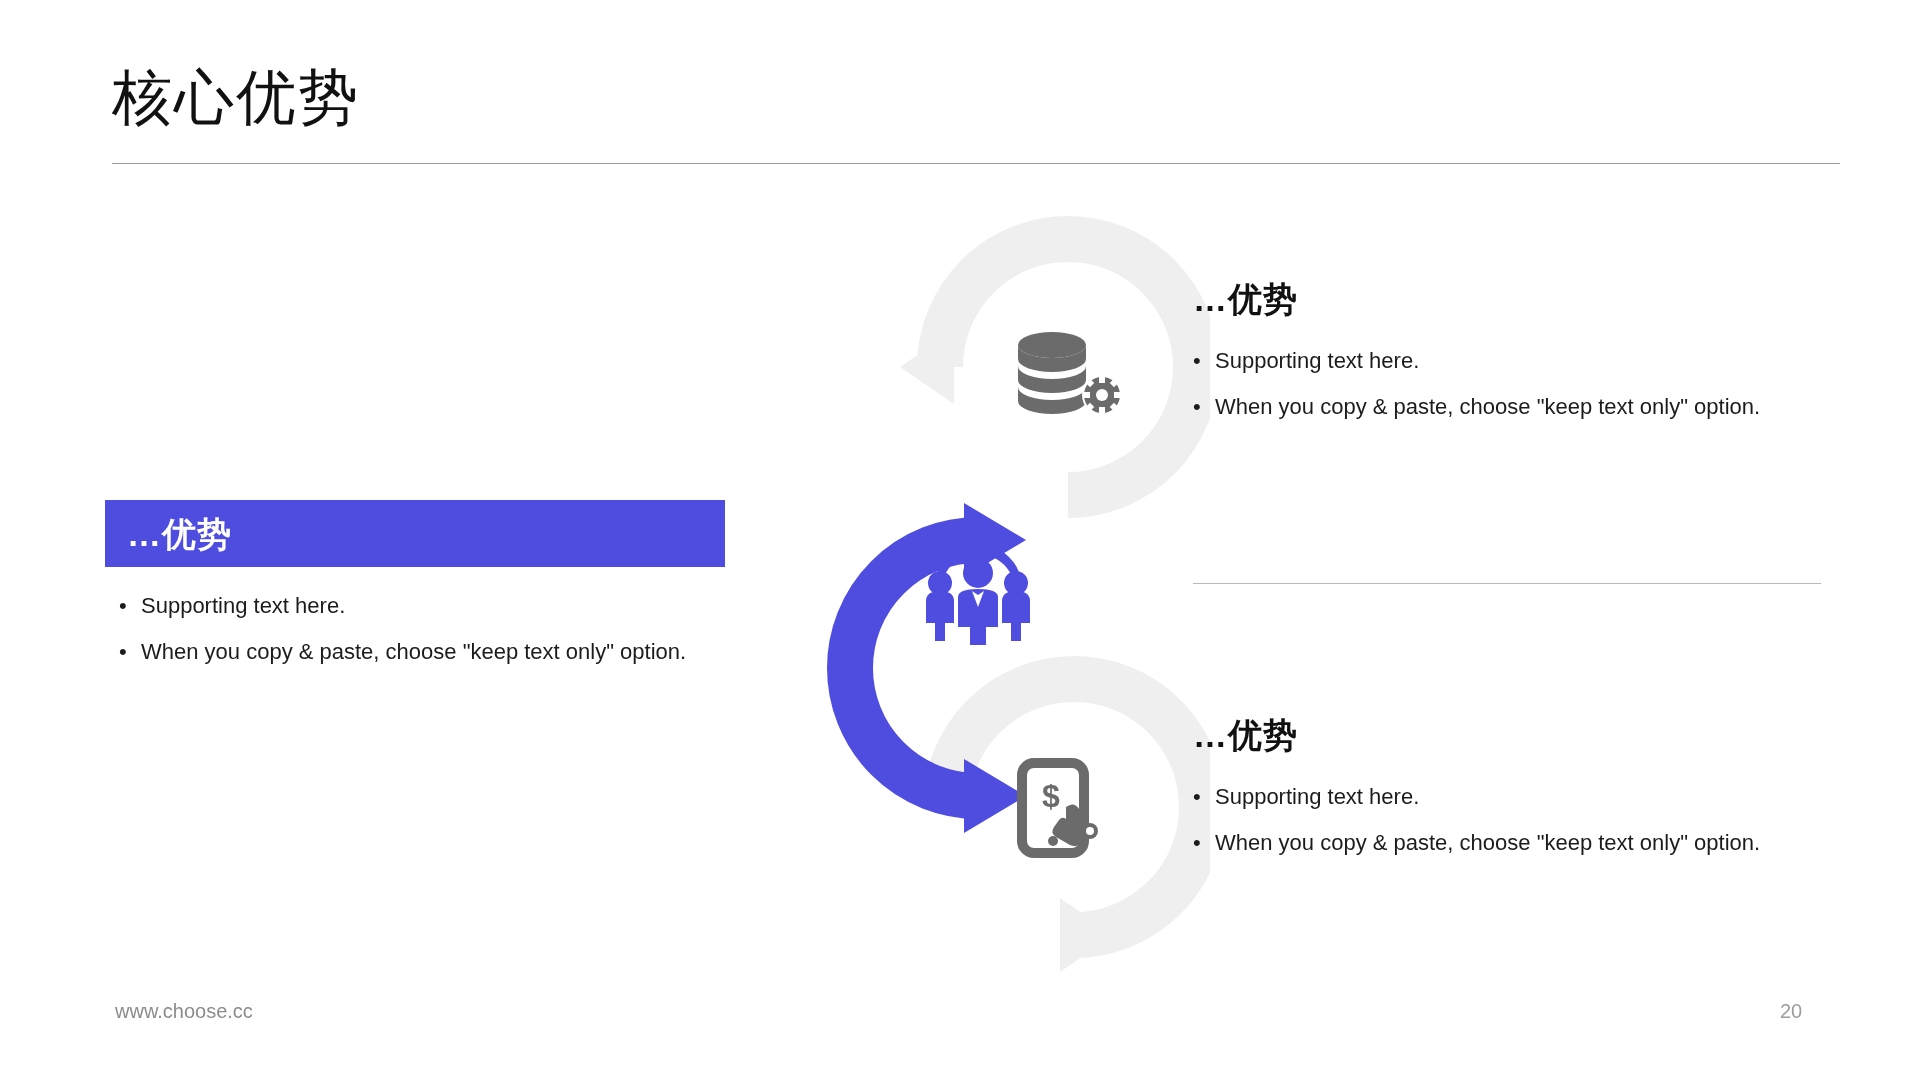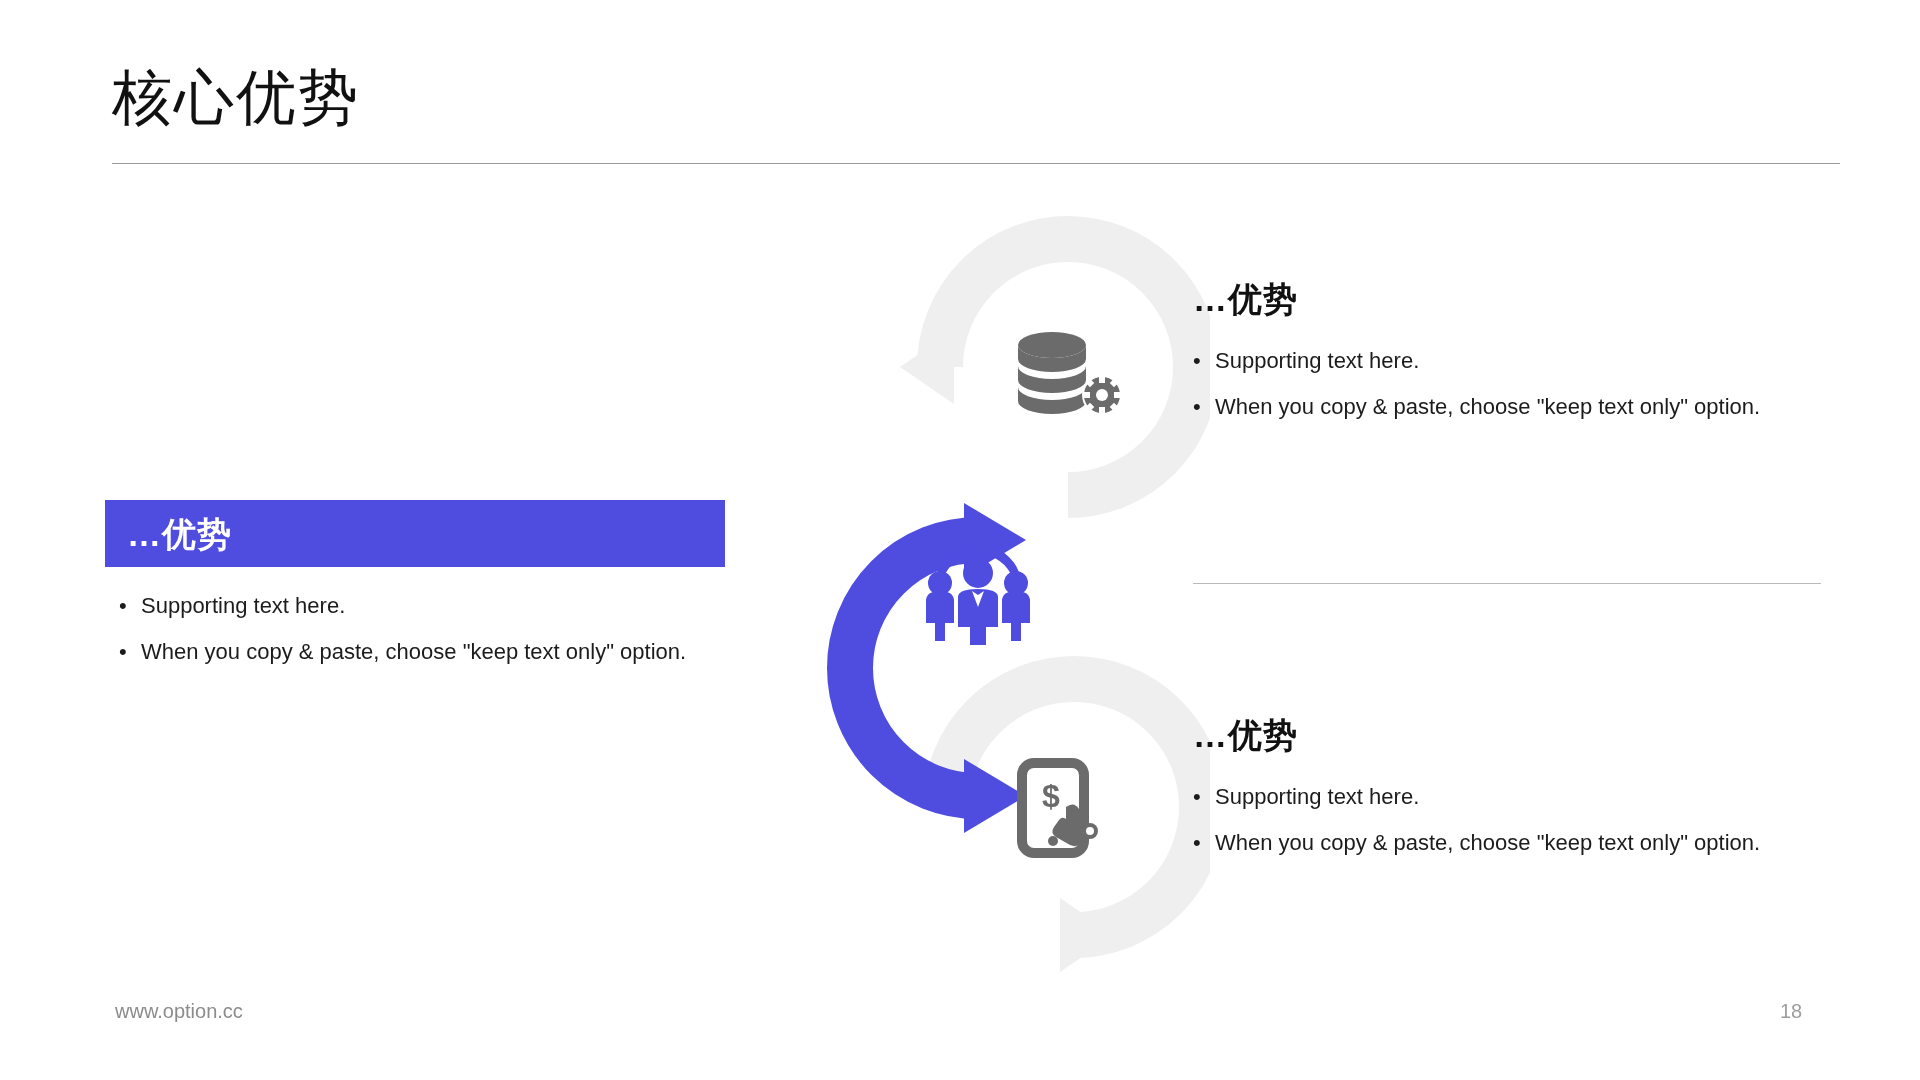--- a/index.html
+++ b/index.html
@@ -252,14 +252,14 @@
       <span class="bullet-dot">•</span>
       <span>Supporting text here.</span>
     </div>
     <div class="bullet-row">
       <span class="bullet-dot">•</span>
       <span>When you copy &amp; paste, choose "keep text only" option.</span>
     </div>
   </div>
 </div>
 
-<div class="footer-url">www.option.cc</div>
-<div class="page-number">18</div>
+<div class="footer-url">www.choose.cc</div>
+<div class="page-number">20</div>
 
 </body></html>

